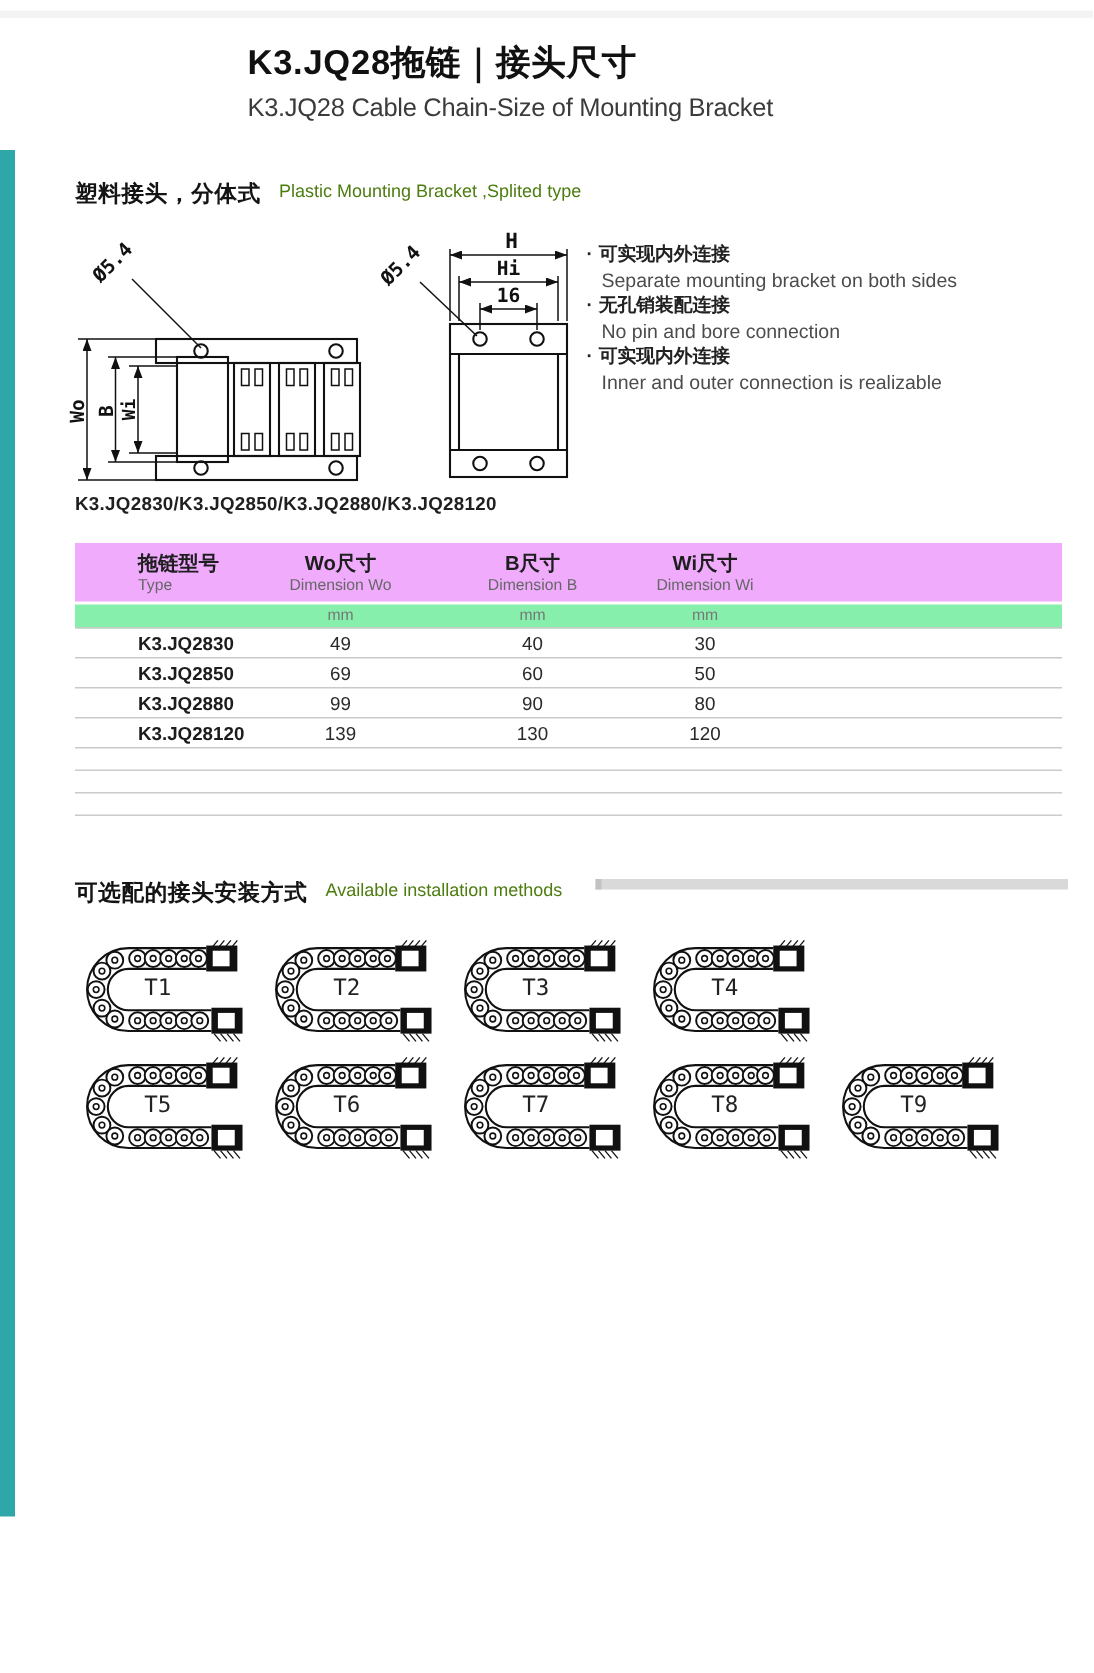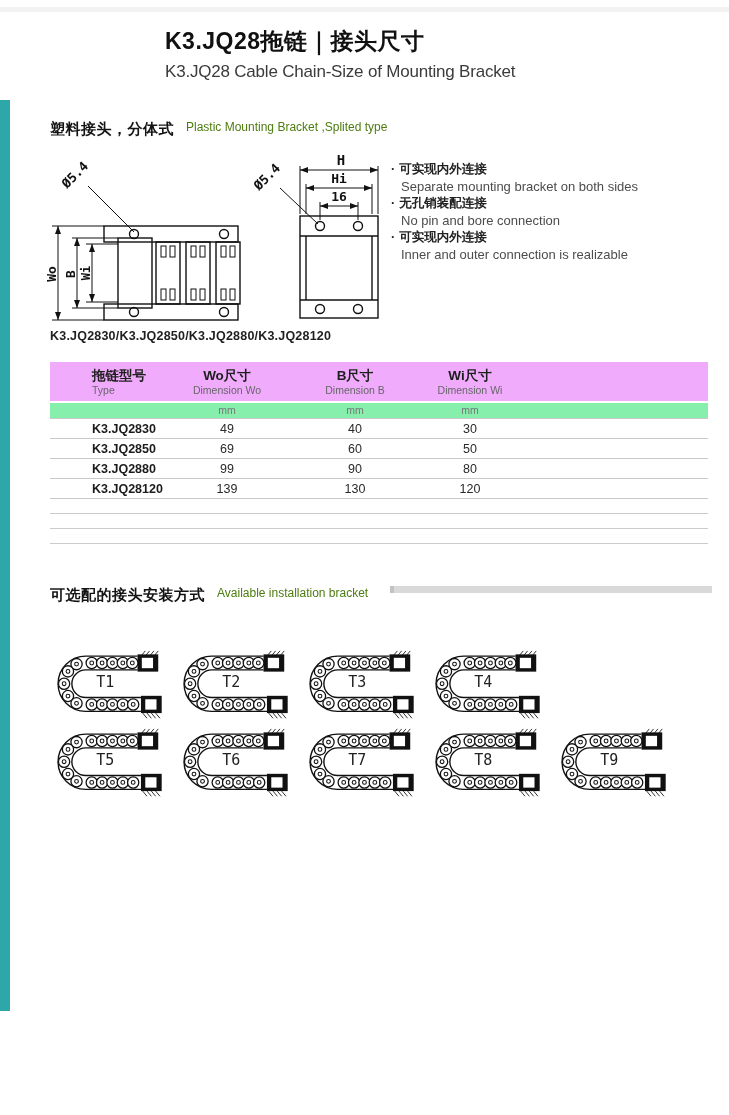--- a/index.html
+++ b/index.html
@@ -40,21 +40,21 @@
   .hrow th.c1 { text-align:left; padding-left:42px; }
   .h-zh { display:block; font-size:13.5px; font-weight:bold; color:#1e1e1e; line-height:16px; }
   .h-en { display:block; font-size:10.5px; font-weight:normal; color:#666; line-height:13px; }
   .urow td { background:#86efac; border-top:2px solid #ffffff; font-size:10.5px; color:#777;
              text-align:center; padding:1px 0 2px; }
   .drow td { font-size:12.5px; color:#2a2a2a; text-align:center; padding:3px 0 2px;
              border-top:1px solid #c9c9c9; border-bottom:1px solid #c9c9c9; }
   .drow td.model { text-align:left; padding-left:42px; font-weight:bold; color:#1c1c1c; }
   .erow td { height:15px; border-bottom:1px solid #cbcbcb; }
 
-  .chain-area { position:absolute; left:46px; top:644px; width:660px; }
+  .chain-area { position:absolute; left:46px; top:620px; width:660px; }
   .chain-row { display:flex; gap:0; }
   .chain-row.r1 { margin-bottom:2px; }
   .chain-item { position:relative; width:126px; height:76px; }
   .chain-item svg { display:block; }
   .chain-label { position:absolute; left:47%; top:50%; transform:translate(-50%,-50%);
                  font-family:"DejaVu Sans Mono","Liberation Mono",monospace;
                  font-size:15px; color:#222; }
 </style>
 </head>
 <body>
@@ -262,21 +262,21 @@
           <td colspan="5"></td>
         </tr>
       <tr class="erow">
           <td colspan="5"></td>
         </tr>
     </tbody>
   </table>
 
   <div class="sec-head sec2-head">
     <span class="head-zh">可选配的接头安装方式</span>
-    <span class="head-en">Available installation bracket</span>
+    <span class="head-en">Available installation methods</span>
     <span class="head-bar"></span>
   </div>
 
   <svg width="0" height="0" style="position:absolute" aria-hidden="true">
     <defs>
       <g id="chain-glyph">
 
         <g stroke="#111" stroke-width="1">
           <line x1="100" y1="8" x2="105" y2="2"></line>
             <line x1="105" y1="8" x2="110" y2="2"></line>

